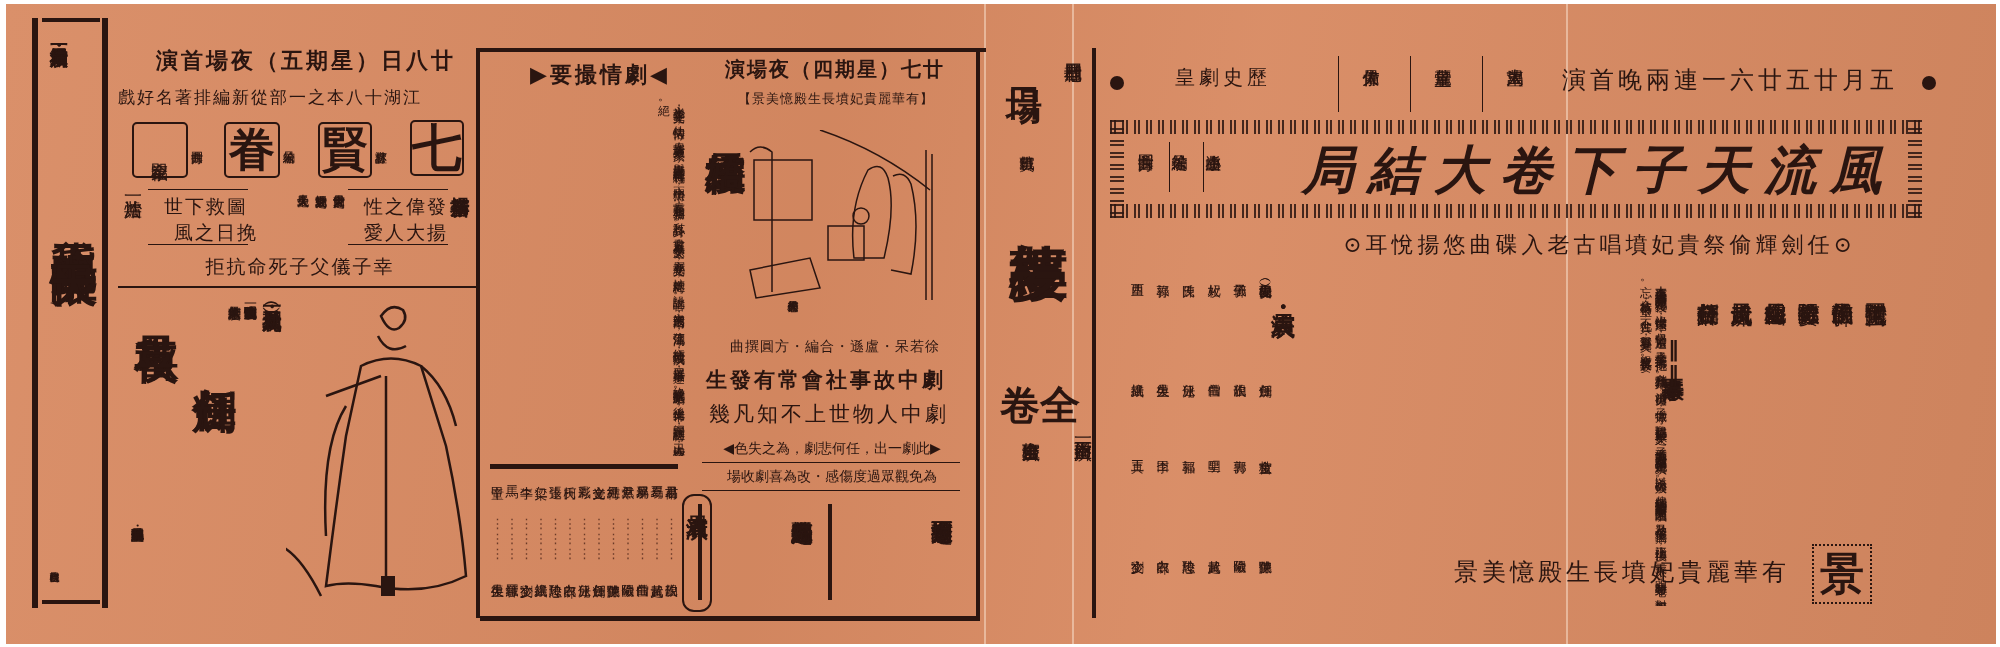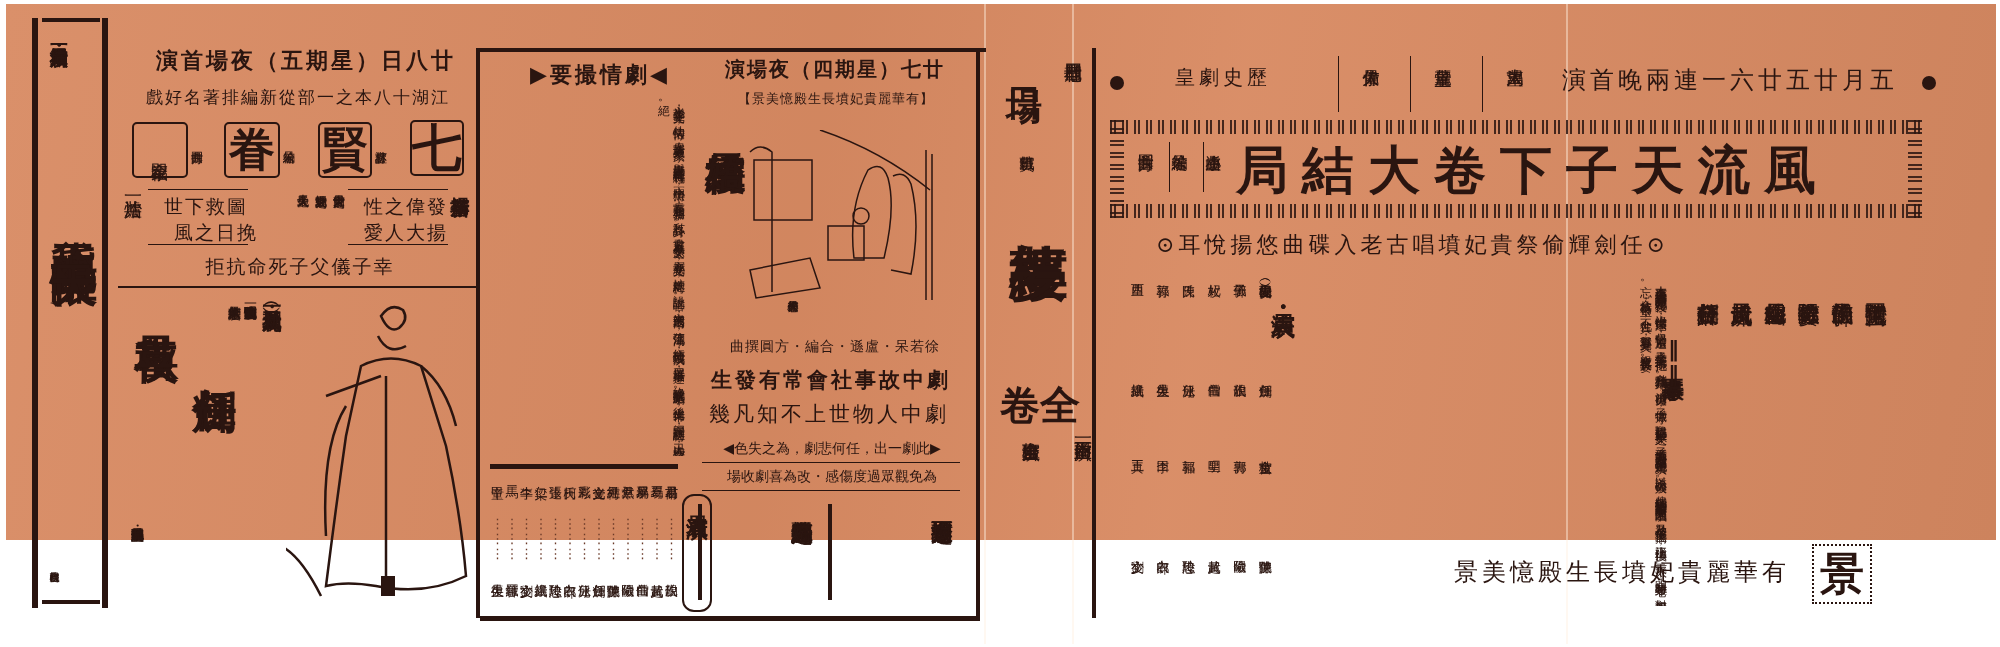--- a/index.html
+++ b/index.html
@@ -1,17 +1,17 @@
 <!DOCTYPE html>
 <html><head>
 <meta charset="utf-8">
 <style>
   html,body{margin:0;padding:0;}
   body{width:2000px;height:647px;overflow:hidden;background:#ffffff;font-family:"DejaVu Serif","Liberation Serif",serif;color:#2a1510;}
-  .paper{position:absolute;left:6px;top:4px;width:1990px;height:536px;background:#d88a62;
+  .paper{position:absolute;left:6px;top:4px;width:1990px;height:640px;background:#d88a62;
     background-image:linear-gradient(100deg,rgba(255,255,255,0.05) 0%,rgba(0,0,0,0.03) 40%,rgba(255,255,255,0.04) 60%,rgba(0,0,0,0.05) 100%);}
   .fold{position:absolute;top:0;width:2px;height:640px;background:rgba(255,240,225,0.45);}
   .v{writing-mode:vertical-rl;text-orientation:upright;}
   .abs{position:absolute;}
   .rule{position:absolute;background:#2a1510;}
   .bold{font-family:"DejaVu Sans","Liberation Sans",sans-serif;font-weight:bold;}
   .box{position:absolute;border:2px solid #2a1510;border-radius:5px;display:flex;align-items:center;justify-content:center;}
   .cast-col{display:flex;flex-direction:column;align-items:center;font-size:13px;line-height:14px;}
   .small-text{font-size:12px;line-height:15px;}
   .meander{position:absolute;height:14px;background:repeating-linear-gradient(90deg,#2a1510 0 2px,transparent 2px 4px,#2a1510 4px 6px,transparent 6px 12px);opacity:.85;}
@@ -31,21 +31,21 @@
     <div class="rule" style="left:96px;top:14px;width:6px;height:590px;"></div>
     <div class="rule" style="left:36px;top:14px;width:58px;height:4px;"></div>
     <div class="rule" style="left:36px;top:596px;width:58px;height:4px;"></div>
     <div class="abs v" style="left:40px;top:30px;height:160px;font-size:18px;line-height:26px;font-weight:bold;">六月初一星期日・日場演・</div>
     <div class="abs v bold" style="left:44px;top:200px;height:360px;font-size:46px;line-height:50px;letter-spacing:4px;">黛玉魂歸離恨天</div>
     <div class="abs v" style="left:42px;top:560px;height:44px;font-size:10px;line-height:12px;">初改日戲台柱出齊</div>
   </div>
 
   <div>
     <div class="abs" style="left:130px;top:42px;width:340px;text-align:center;font-size:22px;font-weight:bold;letter-spacing:3px;direction:rtl;unicode-bidi:bidi-override;">廿八日（星期五）夜場首演</div>
-    <div class="abs" style="left:112px;top:82px;width:360px;text-align:center;font-size:17px;letter-spacing:2px;direction:rtl;unicode-bidi:bidi-override;">江湖十八本之一部從新編排著名好戲</div>
+    <div class="abs" style="left:112px;top:82px;width:360px;text-align:left;font-size:17px;letter-spacing:2px;direction:rtl;unicode-bidi:bidi-override;">江湖十八本之一部從新編排著名好戲</div>
     <div class="box" style="left:404px;top:116px;width:50px;height:52px;font-size:50px;font-weight:bold;">七</div>
     <div class="box" style="left:312px;top:118px;width:50px;height:52px;font-size:46px;font-weight:bold;">賢</div>
     <div class="box" style="left:218px;top:118px;width:52px;height:52px;font-size:46px;font-weight:bold;">眷</div>
     <div class="abs v" style="left:368px;top:138px;height:36px;font-size:12px;line-height:14px;">盧林參訂</div>
     <div class="abs v" style="left:276px;top:138px;height:36px;font-size:12px;line-height:14px;">徐若呆編</div>
     <div class="abs v" style="left:184px;top:138px;height:36px;font-size:12px;line-height:14px;">方圓撰曲</div>
     <div class="box v" style="left:126px;top:118px;width:52px;height:52px;font-size:17px;line-height:22px;">即全家福</div>
     <div class="abs v" style="left:444px;top:178px;height:96px;font-size:19px;font-weight:bold;line-height:22px;">新舊排場</div>
     <div class="rule" style="left:342px;top:185px;width:100px;height:1px;"></div>
     <div class="abs" style="left:342px;top:190px;width:100px;font-size:19px;letter-spacing:2px;direction:rtl;unicode-bidi:bidi-override;">發偉之性</div>
@@ -183,21 +183,21 @@
         <rect x="80" y="96" width="36" height="34"></rect>
         <path d="M178 20 l0 150"></path>
         <path d="M184 24 l0 146"></path>
         <path d="M2 140 l60 -12 l10 30 l-64 10z"></path>
       </g>
     </svg>
     <div class="abs" style="left:780px;top:288px;display:flex;flex-direction:row-reverse;font-size:11px;">
       <span class="v" style="height:40px;line-height:13px;">徐若呆精心大傑作</span>
     </div>
     <div class="abs" style="left:704px;top:334px;width:250px;text-align:center;font-size:14px;letter-spacing:1px;direction:rtl;unicode-bidi:bidi-override;">徐若呆・盧遜・合編・方圓撰曲</div>
-    <div class="abs bold" style="left:700px;top:362px;width:250px;text-align:center;font-size:21px;letter-spacing:3px;direction:rtl;unicode-bidi:bidi-override;">劇中故事社會常有發生</div>
+    <div class="abs bold" style="left:700px;top:362px;width:250px;text-align:left;font-size:21px;letter-spacing:3px;direction:rtl;unicode-bidi:bidi-override;">劇中故事社會常有發生</div>
     <div class="abs" style="left:698px;top:396px;width:250px;text-align:center;font-size:21px;letter-spacing:3px;direction:rtl;unicode-bidi:bidi-override;">劇中人物世上不知凡幾</div>
     <div class="abs" style="left:698px;top:436px;width:256px;text-align:center;font-size:14px;direction:rtl;unicode-bidi:bidi-override;">▶<span>此劇一出，任何悲劇，為之失色</span>◀</div>
     <div class="rule" style="left:696px;top:458px;width:258px;height:1px;"></div>
     <div class="abs" style="left:698px;top:464px;width:256px;text-align:center;font-size:14px;direction:rtl;unicode-bidi:bidi-override;">為免觀眾過度傷感・改為喜劇收場</div>
     <div class="rule" style="left:696px;top:486px;width:258px;height:1px;"></div>
     <div class="rule" style="left:692px;top:500px;width:4px;height:96px;"></div>
     <div class="abs v" style="left:700px;top:500px;height:100px;font-size:22px;line-height:28px;width:110px;"><span>有幽怨纏綿之歌曲</span><span>泣孤舟之嫠婦</span></div>
     <div class="rule" style="left:822px;top:500px;width:4px;height:96px;"></div>
     <div class="abs v" style="left:832px;top:500px;height:100px;font-size:22px;line-height:28px;width:118px;"><span>有迷離撲朔之場面</span><span>令人不可捉摸</span></div>
   </div>
@@ -222,27 +222,27 @@
       <span class="v" style="height:56px;width:44px;line-height:22px;border-left:1px solid #2a1510;">堂皇華麗</span>
       <span class="v" style="height:56px;width:44px;line-height:22px;border-left:1px solid #2a1510;">偉大佈景</span>
     </div>
     <div class="abs" style="left:1122px;top:60px;width:190px;text-align:center;font-size:20px;letter-spacing:4px;direction:rtl;unicode-bidi:bidi-override;">歷史劇皇</div>
 
     <div class="meander" style="left:1104px;top:116px;width:812px;"></div>
     <div class="meander" style="left:1104px;top:200px;width:812px;"></div>
     <div class="meander-v" style="left:1104px;top:116px;height:98px;"></div>
     <div class="meander-v" style="left:1902px;top:116px;height:98px;"></div>
 
-    <div class="abs bold" style="left:1230px;top:132px;width:660px;text-align:left;font-size:52px;letter-spacing:14px;direction:rtl;unicode-bidi:bidi-override;">風流天子下卷大結局</div>
+    <div class="abs bold" style="left:1230px;top:132px;width:660px;text-align:right;font-size:52px;letter-spacing:14px;direction:rtl;unicode-bidi:bidi-override;font-style:italic;">風流天子下卷大結局</div>
     <div class="abs" style="left:1124px;top:138px;width:100px;display:flex;flex-direction:row-reverse;justify-content:space-around;font-size:16px;">
       <span class="v" style="height:50px;line-height:19px;border-left:1px solid #2a1510;">盧遜小曲</span>
       <span class="v" style="height:50px;line-height:19px;border-left:1px solid #2a1510;">徐若呆編</span>
       <span class="v" style="height:50px;line-height:19px;">方圓撰曲</span>
     </div>
-    <div class="abs" style="left:1150px;top:226px;width:700px;text-align:left;font-size:22px;letter-spacing:4px;direction:rtl;unicode-bidi:bidi-override;">⊙<span>任劍輝偷祭貴妃墳唱古老入碟曲悠揚悅耳</span>⊙</div>
+    <div class="abs" style="left:1150px;top:226px;width:700px;text-align:right;font-size:22px;letter-spacing:4px;direction:rtl;unicode-bidi:bidi-override;">⊙<span>任劍輝偷祭貴妃墳唱古老入碟曲悠揚悅耳</span>⊙</div>
 
     <div class="abs" style="left:1124px;top:270px;width:142px;display:flex;flex-direction:row-reverse;justify-content:space-between;font-size:12px;">
       <div class="cast-col">
           <span class="v" style="height:100px;">安祿山（先）郭愛（後）</span>
           <span class="v" style="height:40px;">任劍輝</span>
         </div>
       <div class="cast-col">
           <span class="v" style="height:100px;">郭子儀</span>
           <span class="v" style="height:40px;">靚次伯</span>
         </div>

